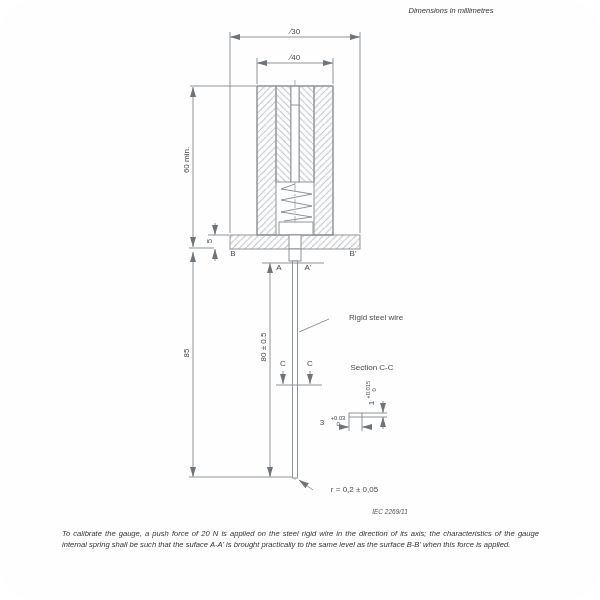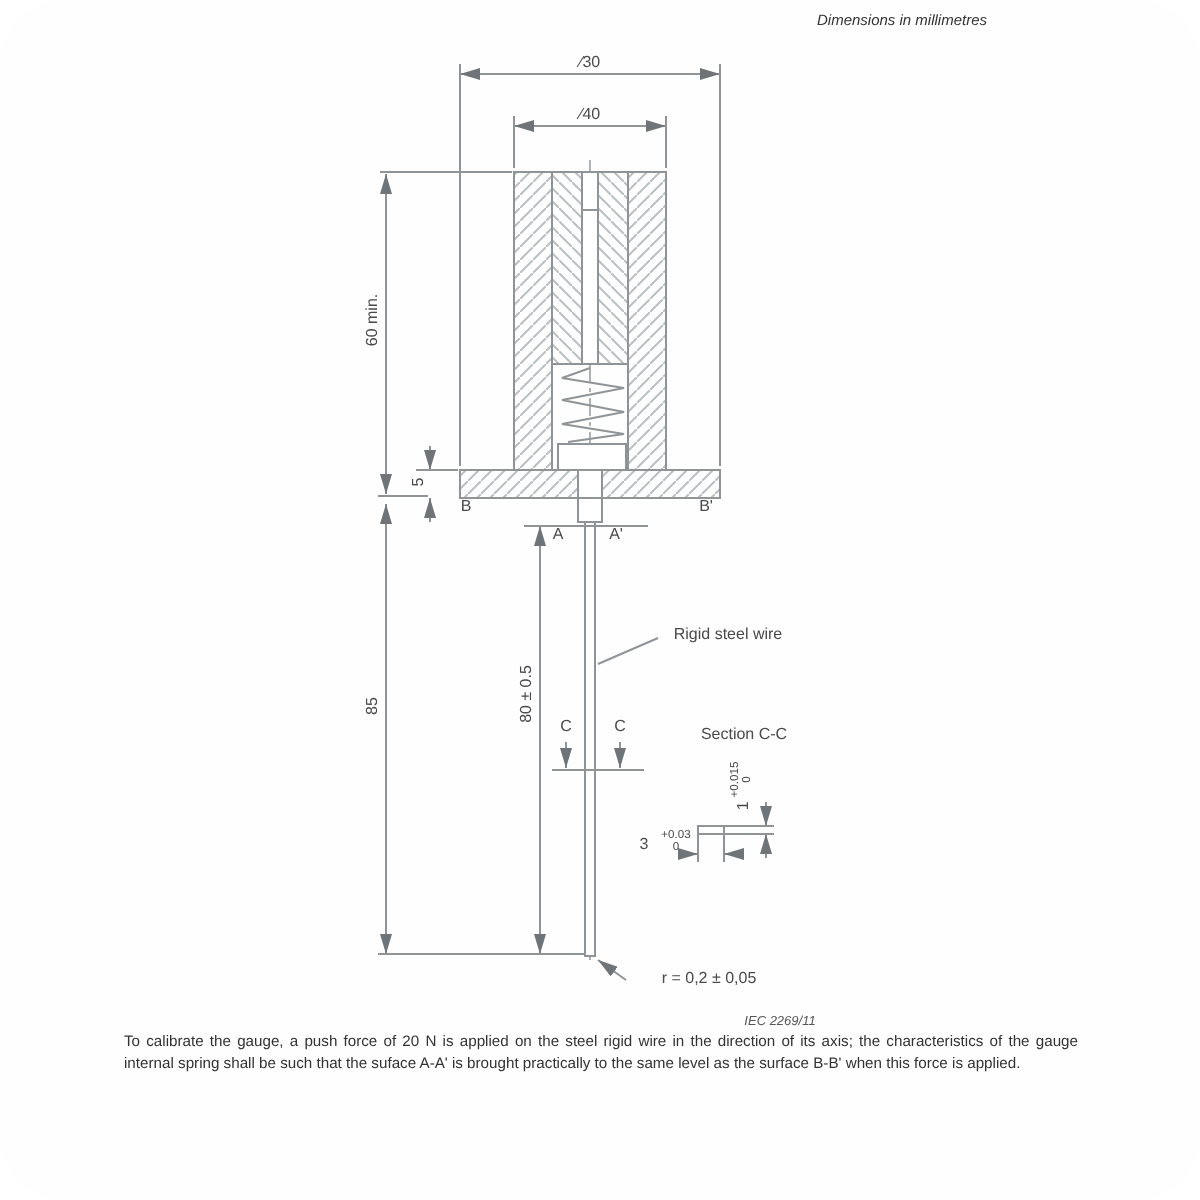--- a/index.html
+++ b/index.html
@@ -15,22 +15,22 @@
   .rot{transform:translate(-50%,-50%) rotate(-90deg);}
   .italic{font-style:italic;}
   .small{font-size:6.5px;}
   .tolstack{
     display:inline-flex;flex-direction:column;align-items:center;
     font-size:5.8px;line-height:6px;vertical-align:middle;
   }
   .tolrow{display:inline-flex;align-items:center;gap:2px;}
   .tolrow .val{font-size:8px;}
   .paragraph{
-    position:absolute;left:62px;top:516px;width:477px;
-    font-size:7.6px;line-height:10.9px;text-align:justify;color:#333;
+    position:absolute;left:62px;top:529px;width:477px;
+    font-size:7.6px;line-height:10.9px;text-align:justify;color:#333;font-style:italic;
   }
   .caption{
     position:absolute;left:0;top:570px;width:600px;text-align:center;
     font-size:9.2px;font-weight:bold;color:#222;
   }
   .note{font-size:7.5px;color:#333;}
 </style>
 </head>
 <body>
 
@@ -142,21 +142,21 @@
   <div class="lbl rot" style="left:263px;top:347px;">80 ± 0.5</div>
 
   <div class="lbl" style="left:233px;top:253px;">B</div>
   <div class="lbl" style="left:353px;top:253px;">B'</div>
   <div class="lbl" style="left:279px;top:267px;">A</div>
   <div class="lbl" style="left:308px;top:267px;">A'</div>
 
   <div class="lbl" style="left:283px;top:363px;">C</div>
   <div class="lbl" style="left:310px;top:363px;">C</div>
 
-  <div class="lbl" style="left:348px;top:317px;padding-left:32px;">Rigid steel wire</div>
+  <div class="lbl" style="left:360px;top:317px;padding-left:32px;">Rigid steel wire</div>
   <div class="lbl" style="left:372px;top:367px;">Section C-C</div>
   <div class="lbl" style="left:336px;top:489px;padding-left:37px;">r = 0,2 ± 0,05</div>
   <div class="lbl small italic" style="left:390px;top:511px;color:#555;">IEC  2269/11</div>
 
   <div class="lbl" style="left:322px;top:422px;">3</div>
   <div class="lbl tolstack" style="left:338px;top:421px;">
     <span>+0.03</span>
     <span>0</span>
   </div>
   <div class="lbl rot" style="left:371px;top:393px;">

